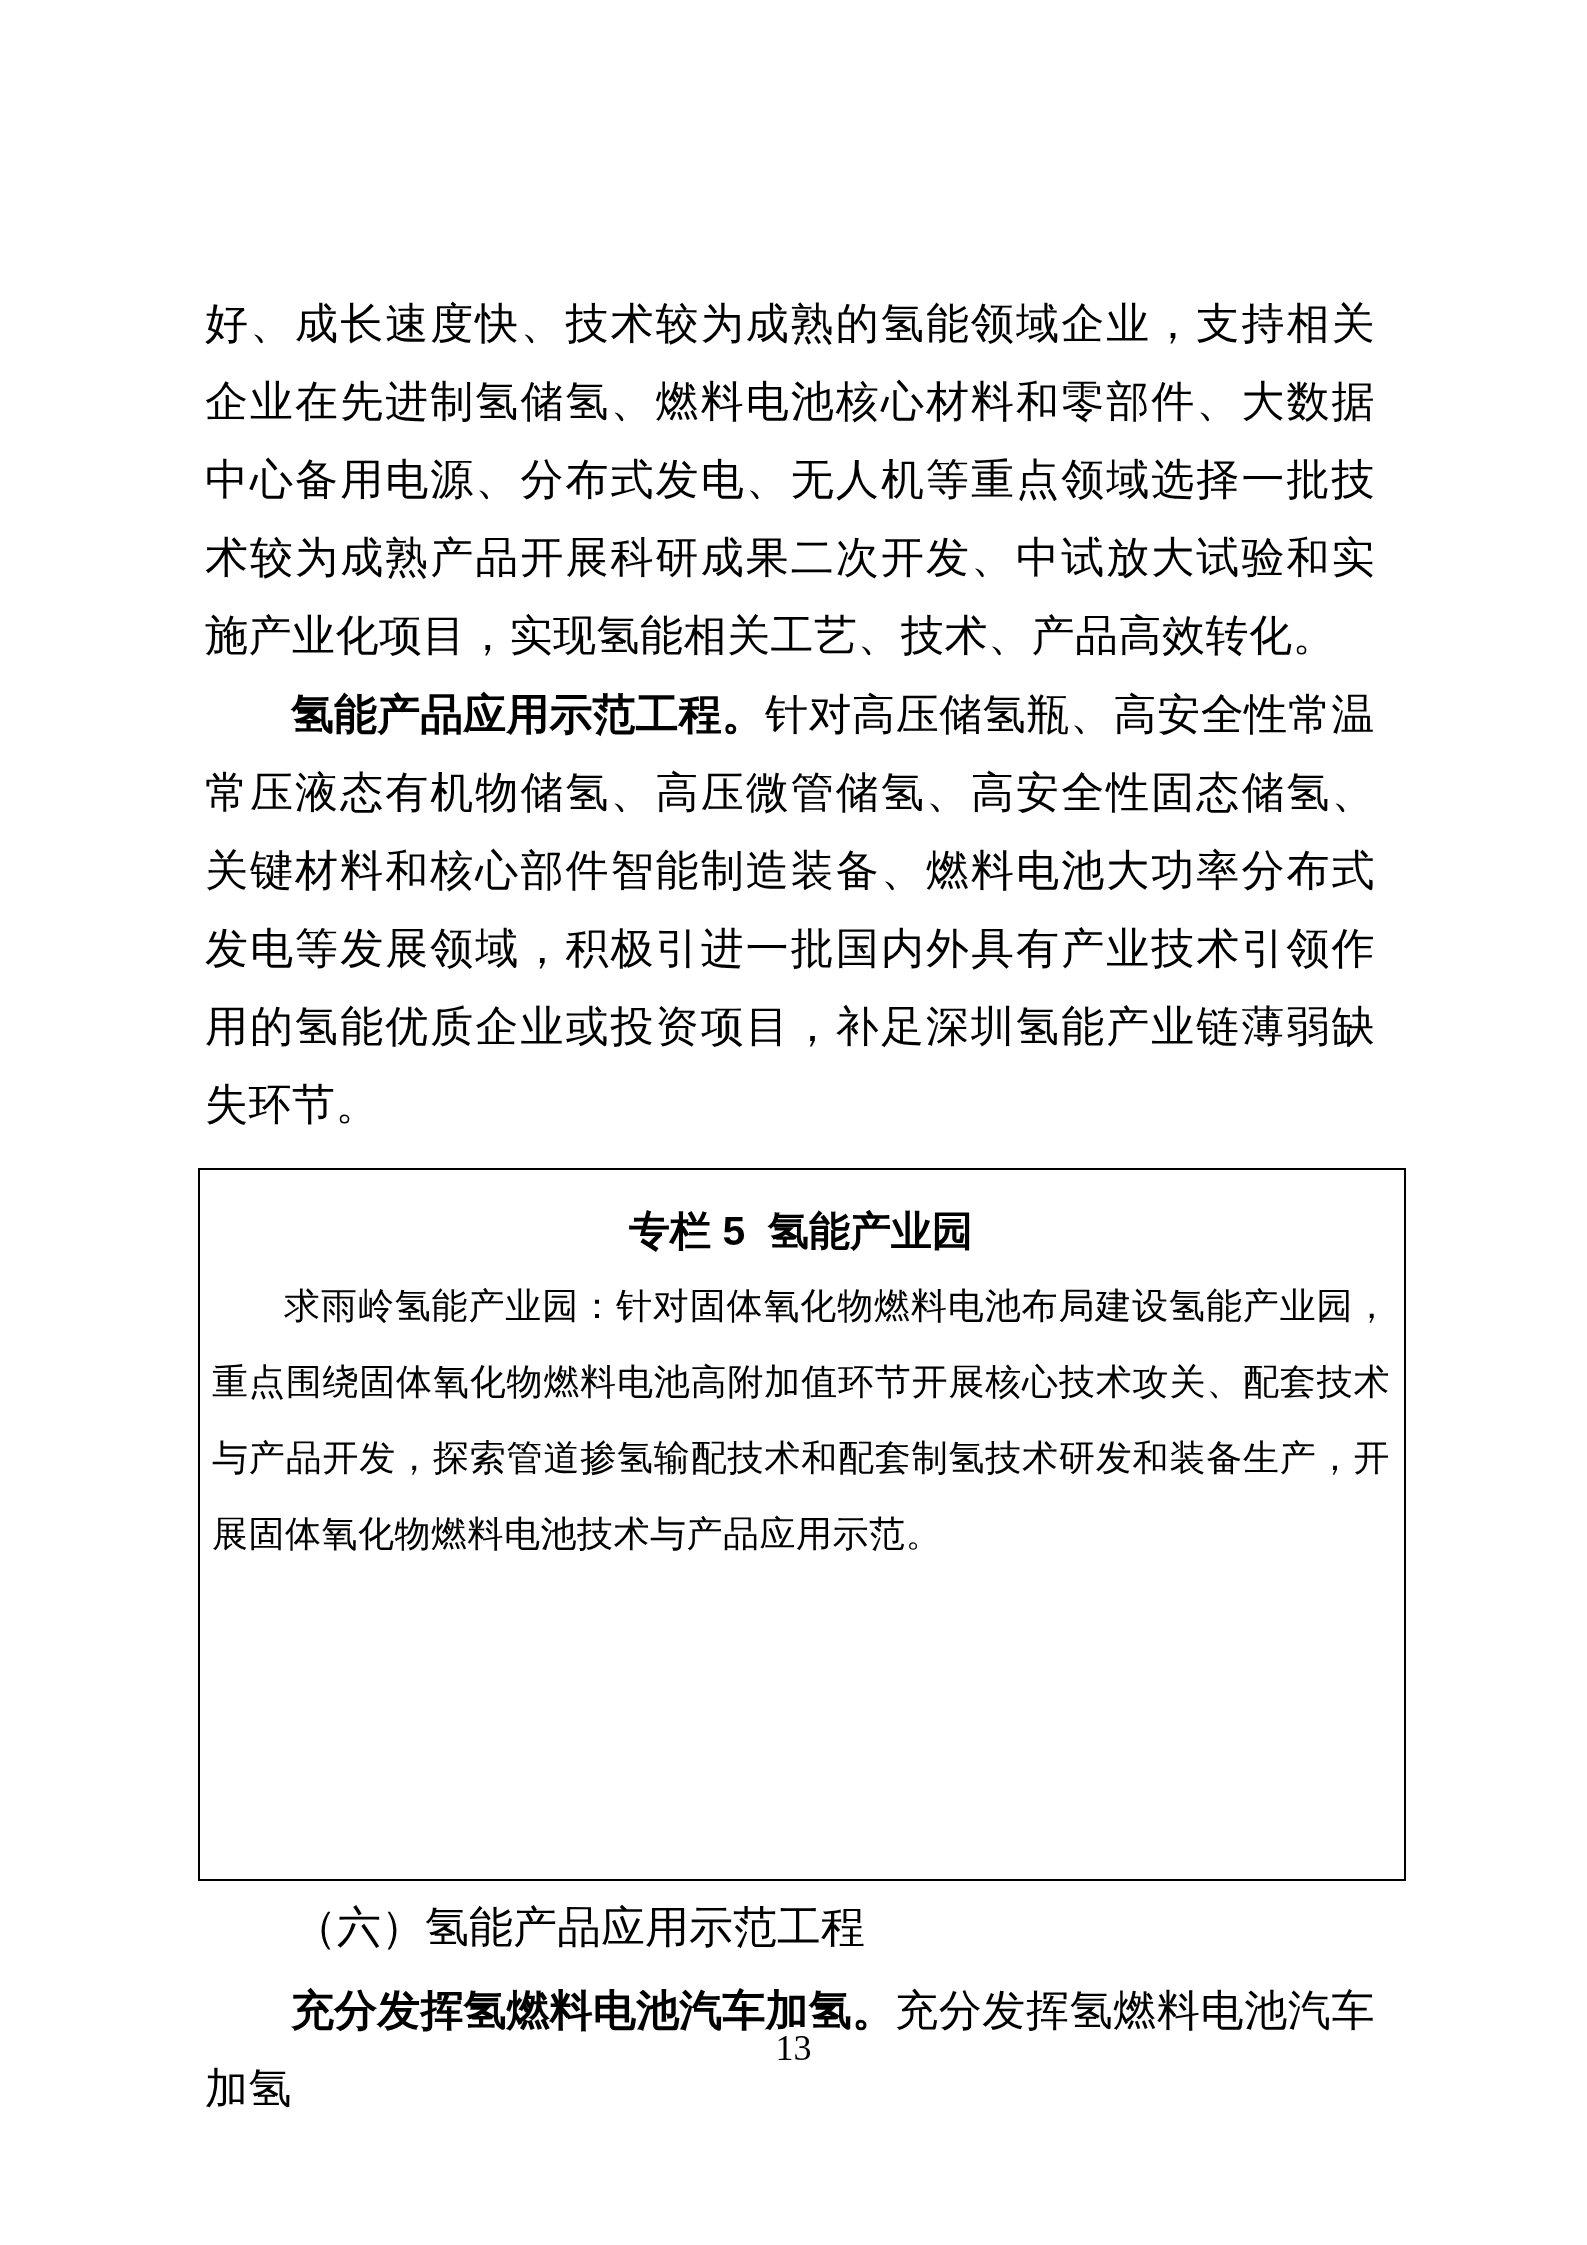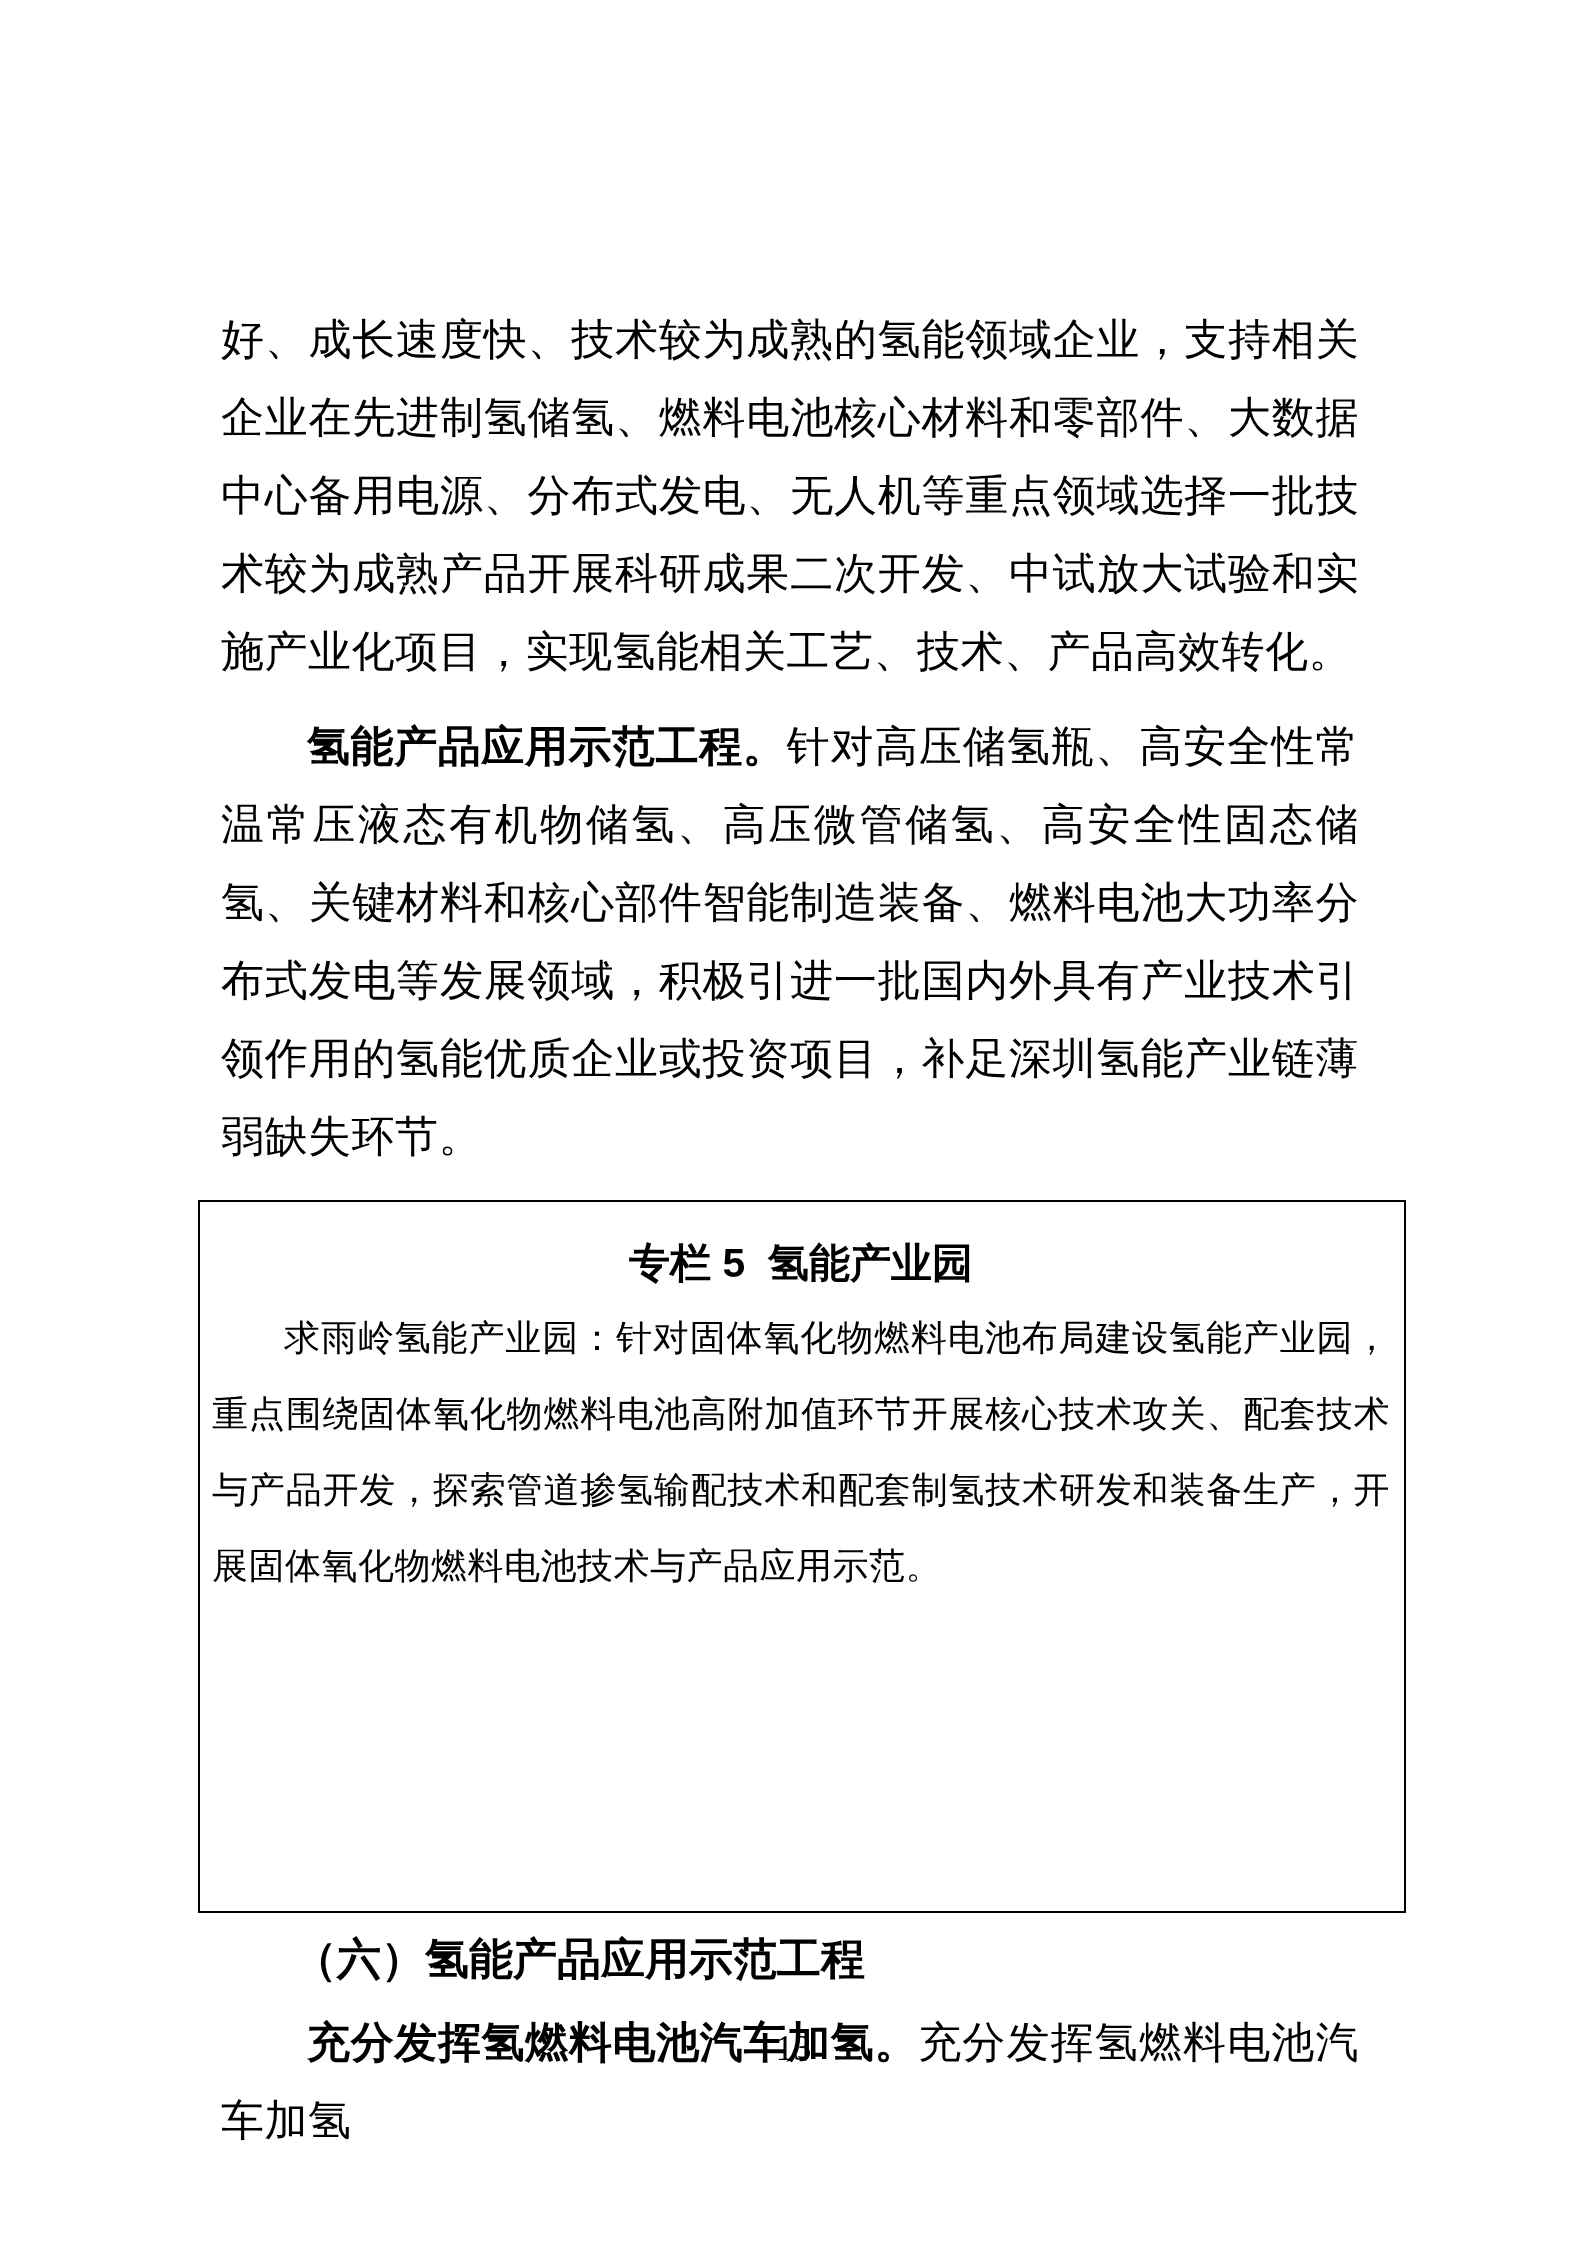--- a/index.html
+++ b/index.html
@@ -16,21 +16,21 @@
     font-family: "Liberation Serif", serif;
     overflow: hidden;
   }
   .content {
     position: absolute;
     left: 205px;
     top: 285px;
     width: 1170px;
   }
   p.body-para {
-    margin: 16px;
+    margin: 0;
     font-size: 43px;
     line-height: 78px;
     text-align: justify;
     letter-spacing: 0.5px;
   }
   p.body-para.indent {
     text-indent: 2em;
   }
   .bold-lead {
     font-family: "Liberation Sans", sans-serif;
@@ -60,21 +60,21 @@
     font-size: 36px;
     line-height: 76px;
     text-align: justify;
     text-indent: 2em;
     letter-spacing: 0.5px;
   }
   .section-heading {
     margin: 18px 0 0 0;
     font-size: 44px;
     line-height: 58px;
-    font-weight: bold;
+    font-weight: normal;
     text-indent: 2em;
     font-family: "Liberation Serif", serif;
   }
   .page-number {
     position: absolute;
     top: 2030px;
     left: 0;
     width: 100%;
     text-align: center;
     font-size: 36px;

